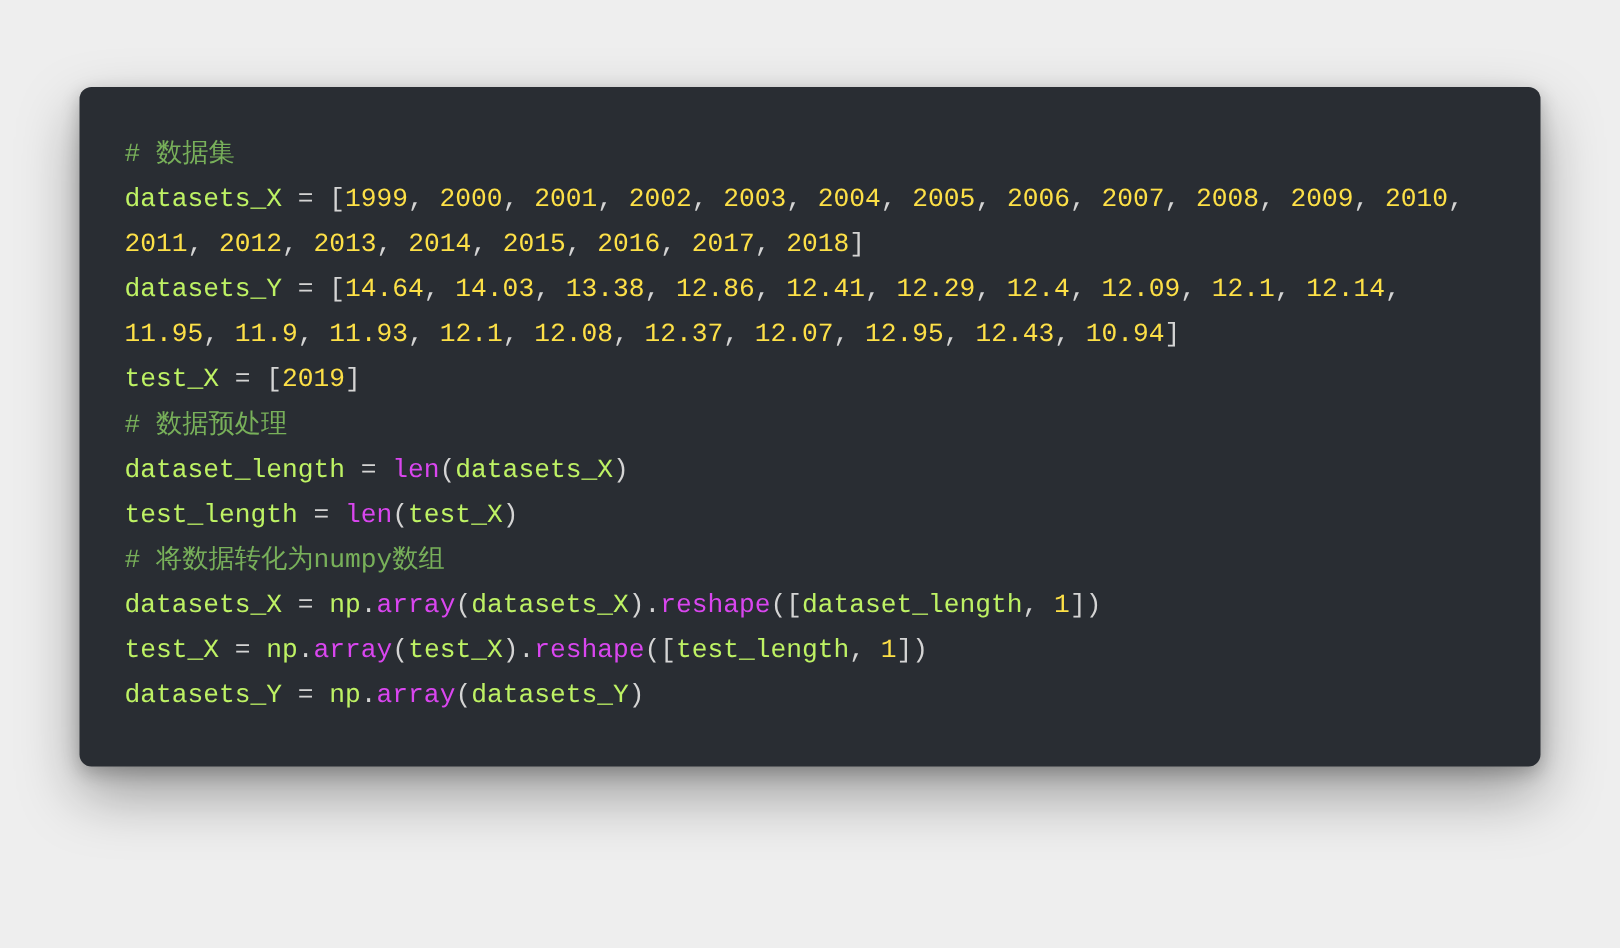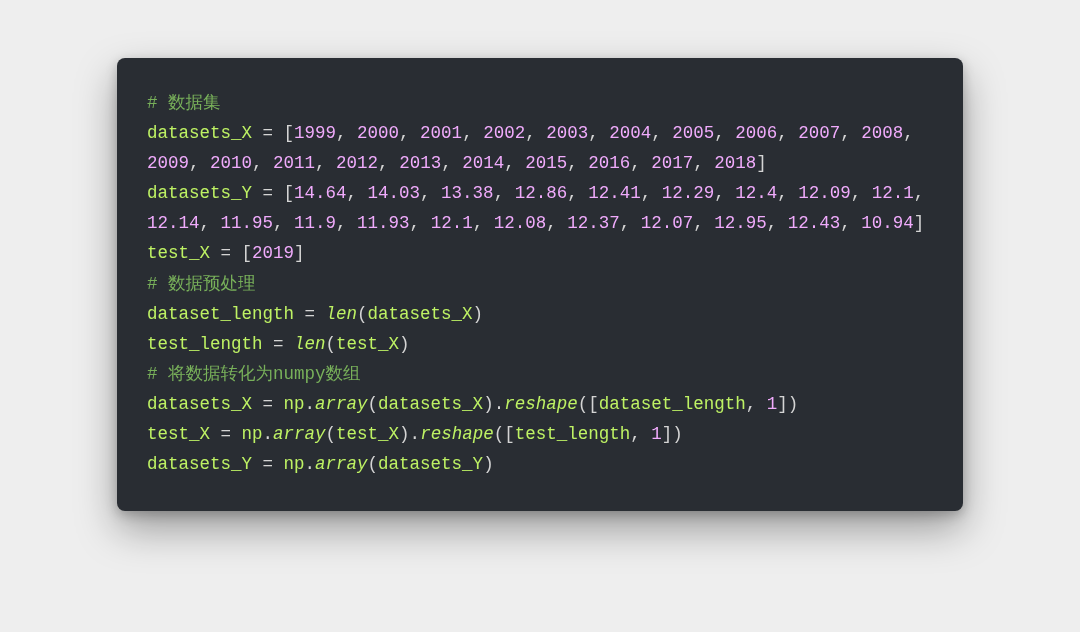--- a/index.html
+++ b/index.html
@@ -7,34 +7,34 @@
     background: #eeeeee;
     width: 1080px;
     height: 632px;
     overflow: hidden;
     display: flex;
     align-items: flex-start;
     justify-content: center;
     padding-top: 58px;
   }
   .code-card {
-    width: 846px;
+    width: 974px;
     background: #292d33;
     border-radius: 8px;
     box-shadow: 0 18px 40px rgba(0,0,0,0.35), 0 4px 12px rgba(0,0,0,0.22);
     padding: 30px 30px 32px 30px;
     font-family: "SFMono-Regular", Consolas, "Liberation Mono", Menlo, monospace;
     font-size: 17.5px;
     line-height: 1.72;
     color: #d6d6d6;
     white-space: pre-wrap;
     word-break: break-word;
   }
   .c  { color: #78b05a; }          
   .id { color: #bef264; }          
   .op { color: #d4d4d4; }          
-  .n  { color: #f0abfc; }          
-  .fn { color: #bef264; font-style: italic; }             
+  .n  { color: #fde047; }          
+  .fn { color: #d946ef; }             
 </style>
 </head>
 <body>
 
 <div class="code-card" id="code-block"><div class="code-line"><span class="c"># 数据集</span></div><div class="code-line"><span class="id">datasets_X</span><span class="op"> = [</span><span class="n">1999</span><span class="op">, </span><span class="n">2000</span><span class="op">, </span><span class="n">2001</span><span class="op">, </span><span class="n">2002</span><span class="op">, </span><span class="n">2003</span><span class="op">, </span><span class="n">2004</span><span class="op">, </span><span class="n">2005</span><span class="op">, </span><span class="n">2006</span><span class="op">, </span><span class="n">2007</span><span class="op">, </span><span class="n">2008</span><span class="op">, </span><span class="n">2009</span><span class="op">, </span><span class="n">2010</span><span class="op">, </span><span class="n">2011</span><span class="op">, </span><span class="n">2012</span><span class="op">, </span><span class="n">2013</span><span class="op">, </span><span class="n">2014</span><span class="op">, </span><span class="n">2015</span><span class="op">, </span><span class="n">2016</span><span class="op">, </span><span class="n">2017</span><span class="op">, </span><span class="n">2018</span><span class="op">]</span></div><div class="code-line"><span class="id">datasets_Y</span><span class="op"> = [</span><span class="n">14.64</span><span class="op">, </span><span class="n">14.03</span><span class="op">, </span><span class="n">13.38</span><span class="op">, </span><span class="n">12.86</span><span class="op">, </span><span class="n">12.41</span><span class="op">, </span><span class="n">12.29</span><span class="op">, </span><span class="n">12.4</span><span class="op">, </span><span class="n">12.09</span><span class="op">, </span><span class="n">12.1</span><span class="op">, </span><span class="n">12.14</span><span class="op">, </span><span class="n">11.95</span><span class="op">, </span><span class="n">11.9</span><span class="op">, </span><span class="n">11.93</span><span class="op">, </span><span class="n">12.1</span><span class="op">, </span><span class="n">12.08</span><span class="op">, </span><span class="n">12.37</span><span class="op">, </span><span class="n">12.07</span><span class="op">, </span><span class="n">12.95</span><span class="op">, </span><span class="n">12.43</span><span class="op">, </span><span class="n">10.94</span><span class="op">]</span></div><div class="code-line"><span class="id">test_X</span><span class="op"> = [</span><span class="n">2019</span><span class="op">]</span></div><div class="code-line"></div><div class="code-line"><span class="c"># 数据预处理</span></div><div class="code-line"><span class="id">dataset_length</span><span class="op"> = </span><span class="fn">len</span><span class="op">(</span><span class="id">datasets_X</span><span class="op">)</span></div><div class="code-line"><span class="id">test_length</span><span class="op"> = </span><span class="fn">len</span><span class="op">(</span><span class="id">test_X</span><span class="op">)</span></div><div class="code-line"><span class="c"># 将数据转化为numpy数组</span></div><div class="code-line"><span class="id">datasets_X</span><span class="op"> = </span><span class="id">np</span><span class="op">.</span><span class="fn">array</span><span class="op">(</span><span class="id">datasets_X</span><span class="op">).</span><span class="fn">reshape</span><span class="op">([</span><span class="id">dataset_length</span><span class="op">, </span><span class="n">1</span><span class="op">])</span></div><div class="code-line"><span class="id">test_X</span><span class="op"> = </span><span class="id">np</span><span class="op">.</span><span class="fn">array</span><span class="op">(</span><span class="id">test_X</span><span class="op">).</span><span class="fn">reshape</span><span class="op">([</span><span class="id">test_length</span><span class="op">, </span><span class="n">1</span><span class="op">])</span></div><div class="code-line"><span class="id">datasets_Y</span><span class="op"> = </span><span class="id">np</span><span class="op">.</span><span class="fn">array</span><span class="op">(</span><span class="id">datasets_Y</span><span class="op">)</span></div></div>
 
 </body></html>

